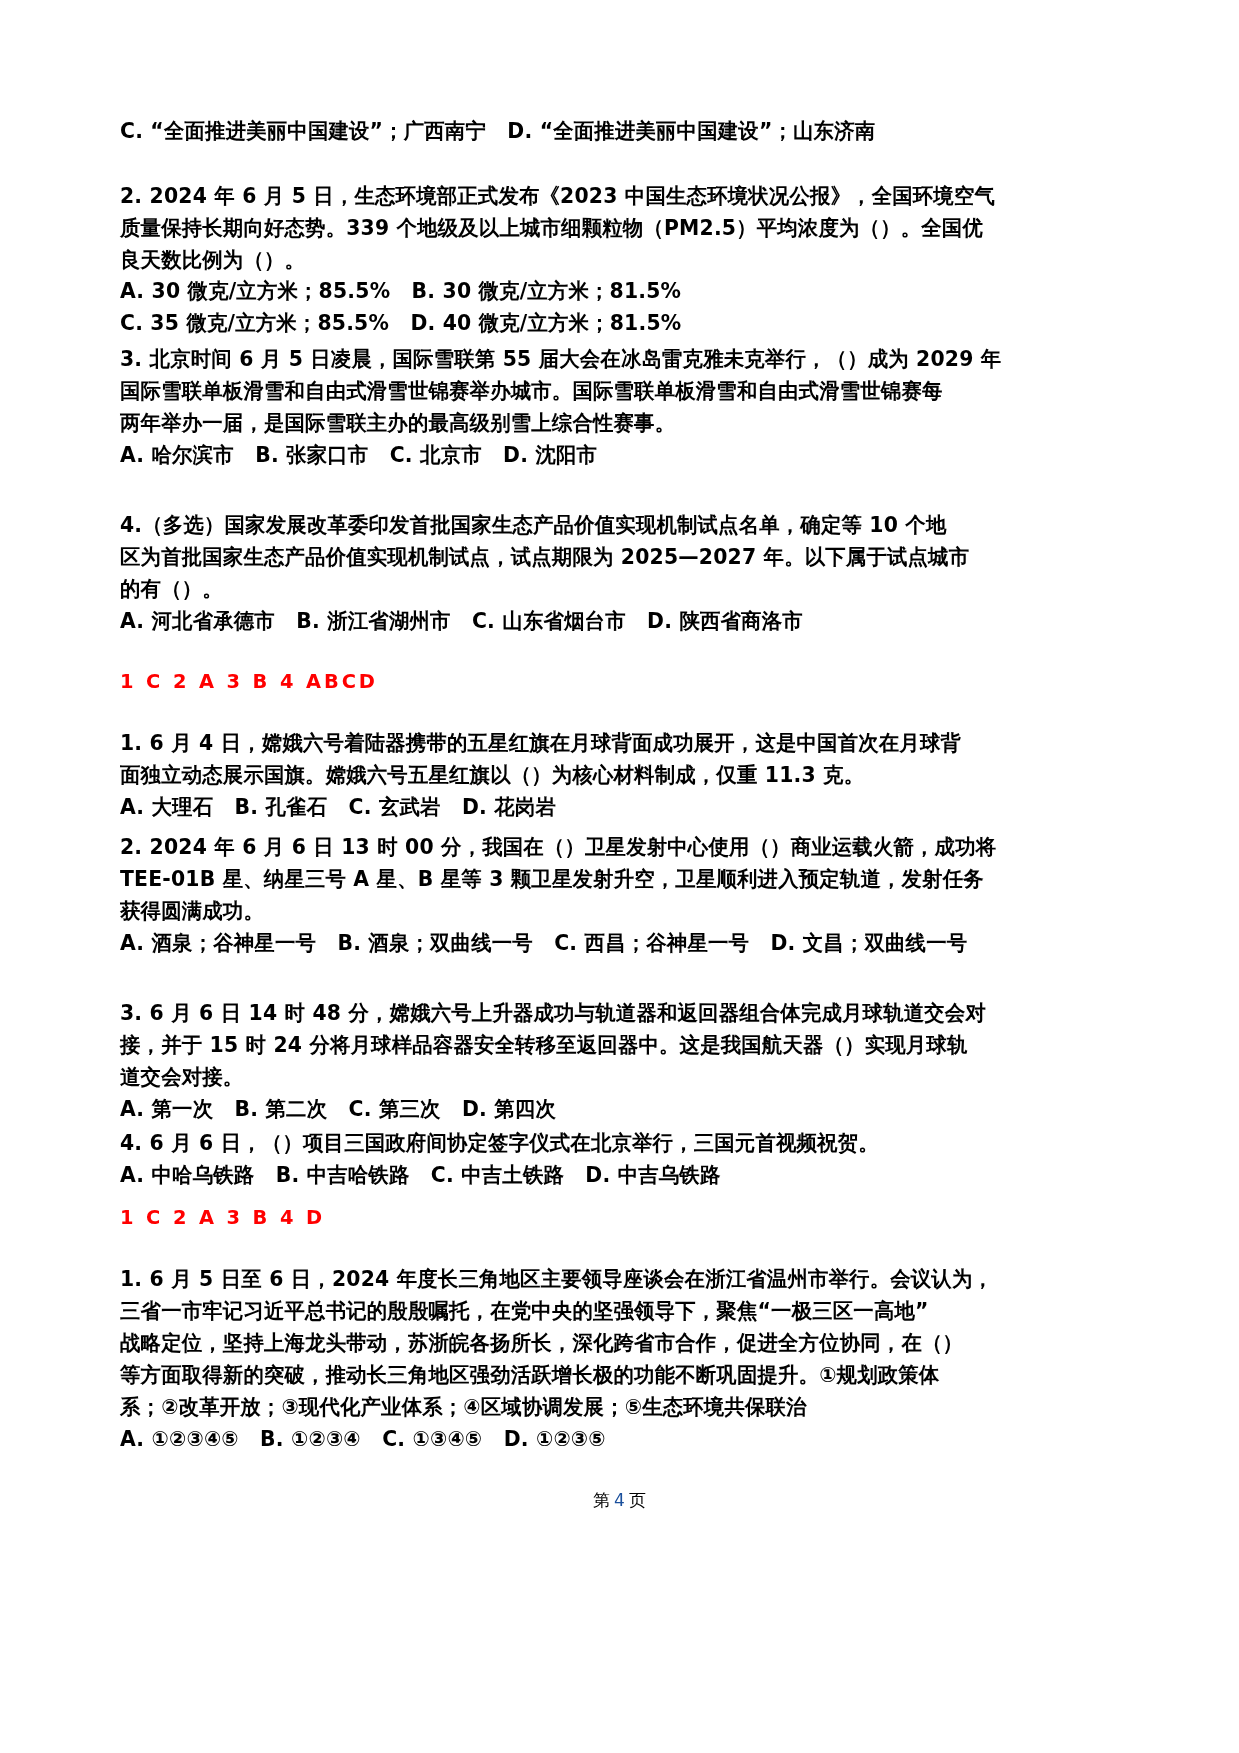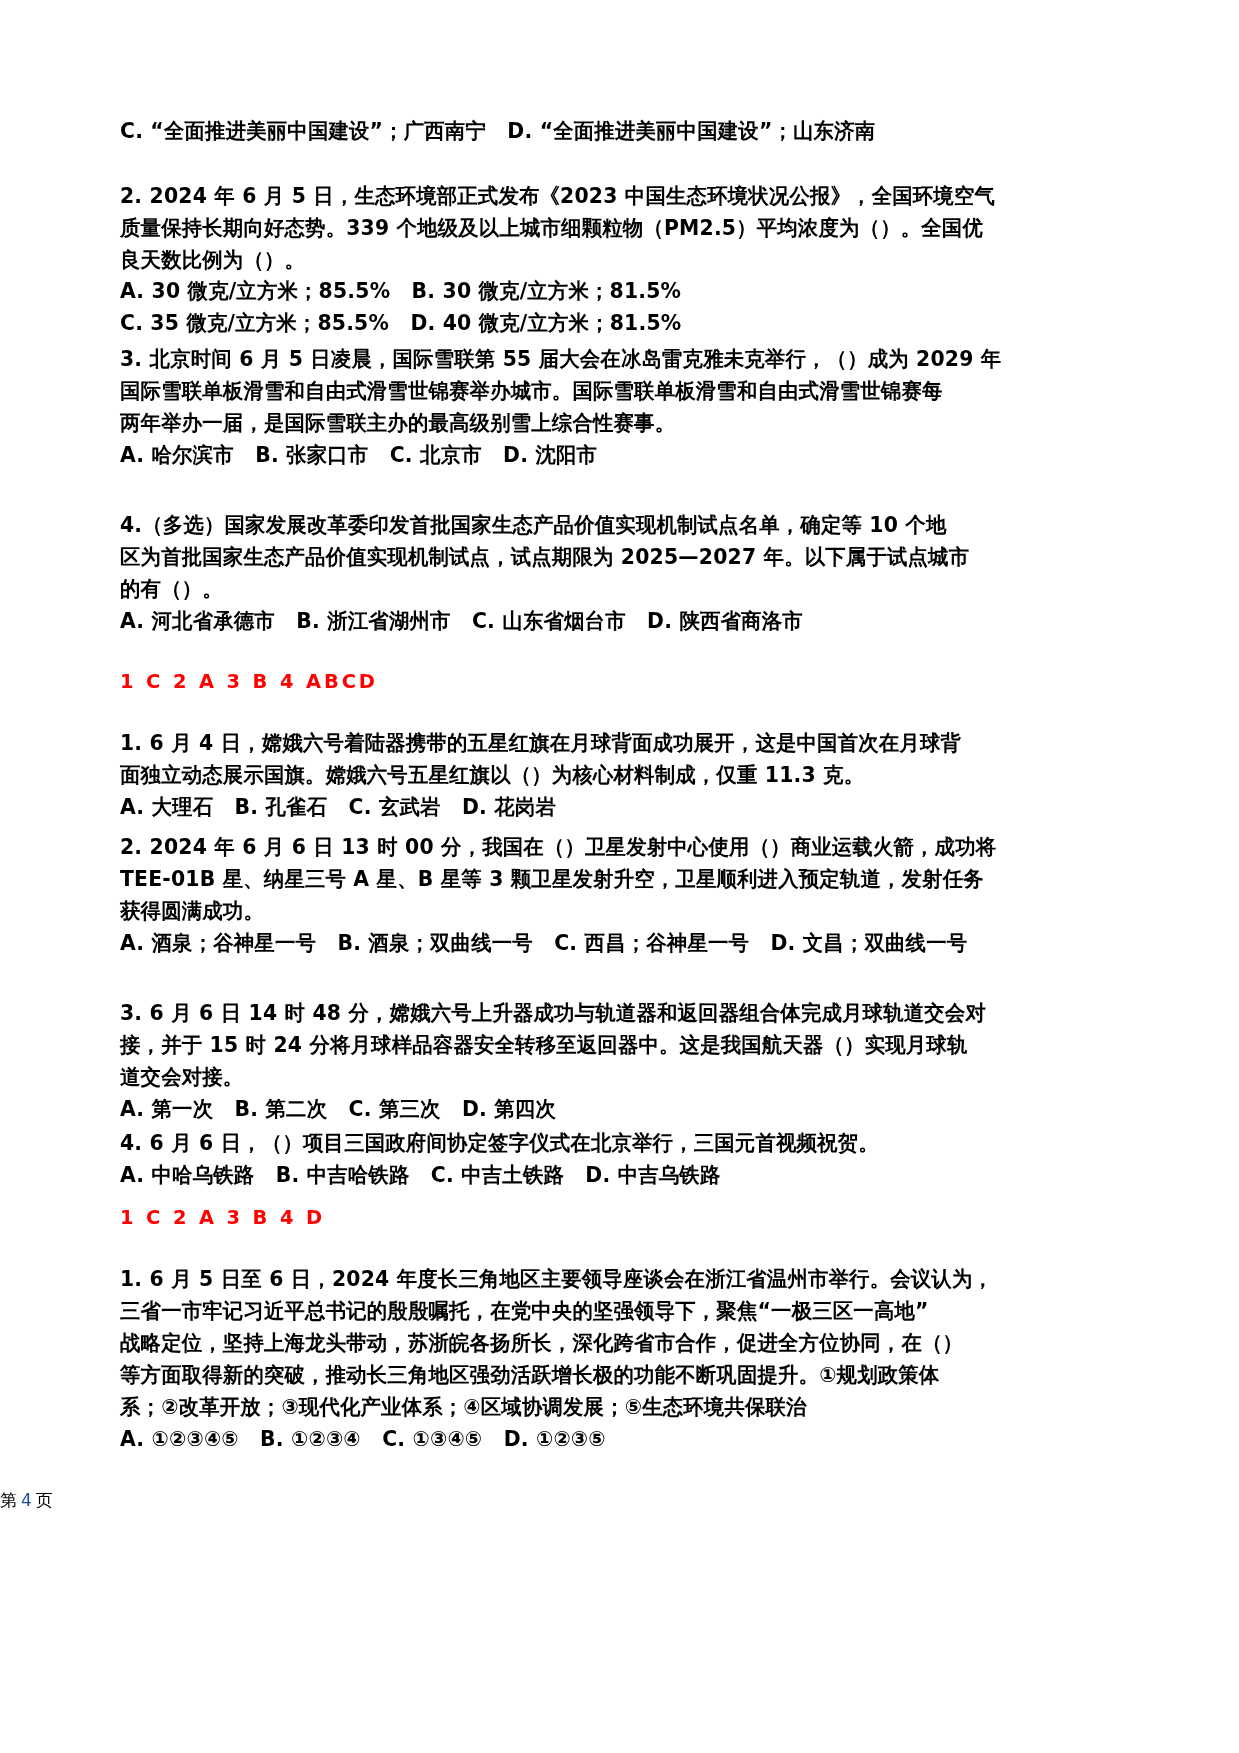--- a/index.html
+++ b/index.html
@@ -41,21 +41,21 @@
       letter-spacing: 3px;
     }
     .opt {
       display: inline-block;
       margin-right: 22px;
     }
     .footer {
       position: absolute;
       left: 0;
       width: 1239px;
-      text-align: left;
+      text-align: center;
       font-size: 17px;
       line-height: 24px;
       color: #000000;
     }
     .footer .num { color: #1a4f9c; margin: 0 4px; }
   </style>
 </head>
 <body>
 
 <div class="page">

